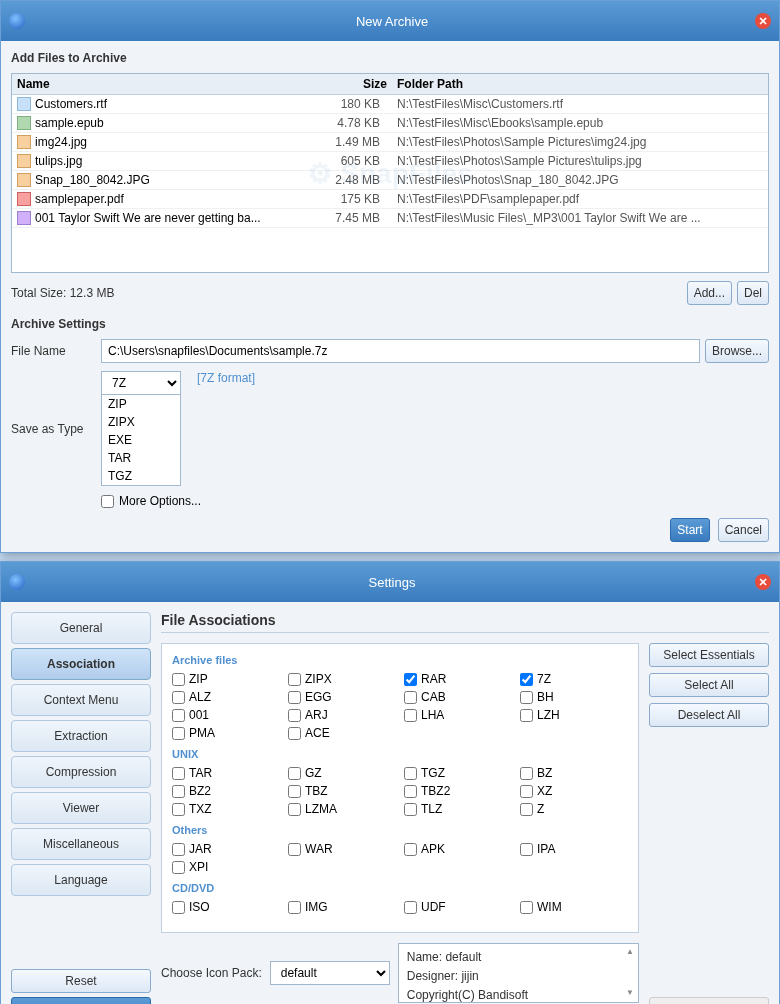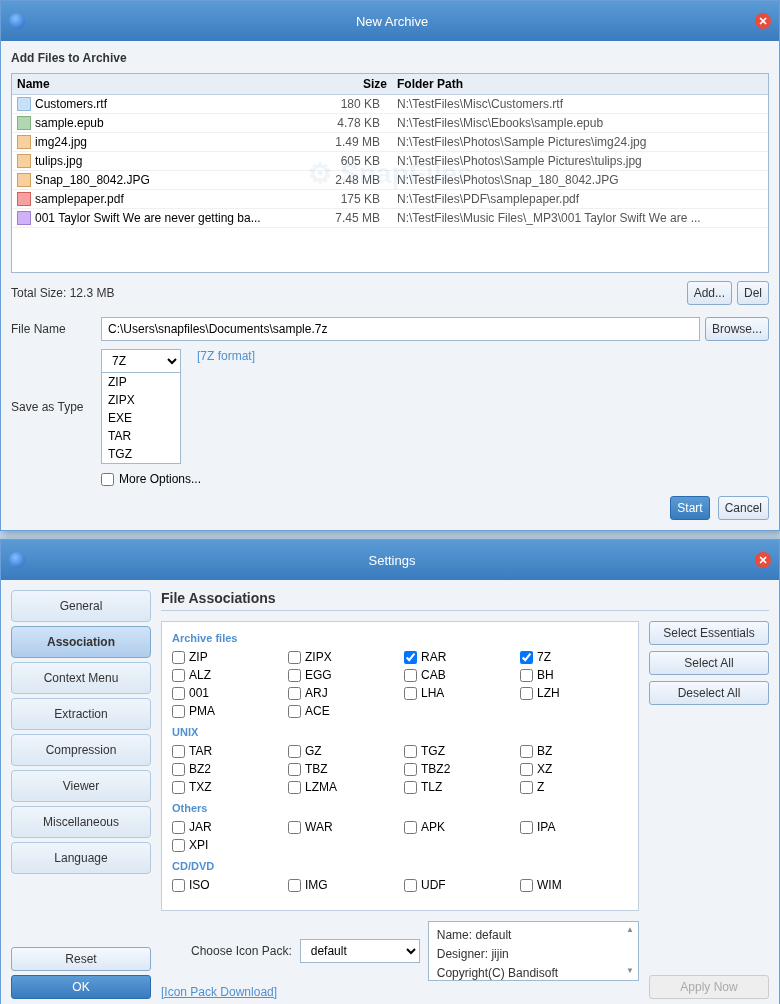--- a/index.html
+++ b/index.html
@@ -220,21 +220,21 @@
     .settings-content-wrapper { display: flex; gap: 10px; }
     .settings-inner-main { flex: 1; }
     .settings-right-btns { display: flex; flex-direction: column; gap: 6px; min-width: 120px; }
 
     .icon-pack-bar {
       display: flex;
       align-items: center;
       gap: 8px;
       margin-top: 8px;
     }
-    .icon-pack-label { color: #333; margin-left: 30px; }
+    .icon-pack-label { color: #333; }
     .icon-pack-select {
       padding: 3px 6px;
       border: 1px solid #a0b8d0;
       background: white;
       font-size: 12px;
       width: 120px;
     }
     .icon-pack-info {
       flex: 1;
       border: 1px solid #a0b8d0;
@@ -343,20 +343,21 @@
 
     <div class="total-size-bar">
       <span class="total-size-text">Total Size: 12.3 MB</span>
       <div class="btn-group">
         <button class="btn">Add...</button>
         <button class="btn">Del</button>
       </div>
     </div>
 
     <div class="archive-settings">
+      <div class="section-title">Archive Settings</div>
 
       <div class="form-row">
         <span class="form-label">File Name</span>
         <div class="form-input-group">
           <input class="form-input" type="text" value="C:\Users\snapfiles\Documents\sample.7z" style="">
           <button class="btn">Browse...</button>
         </div>
       </div>
 
       <div class="form-row">

